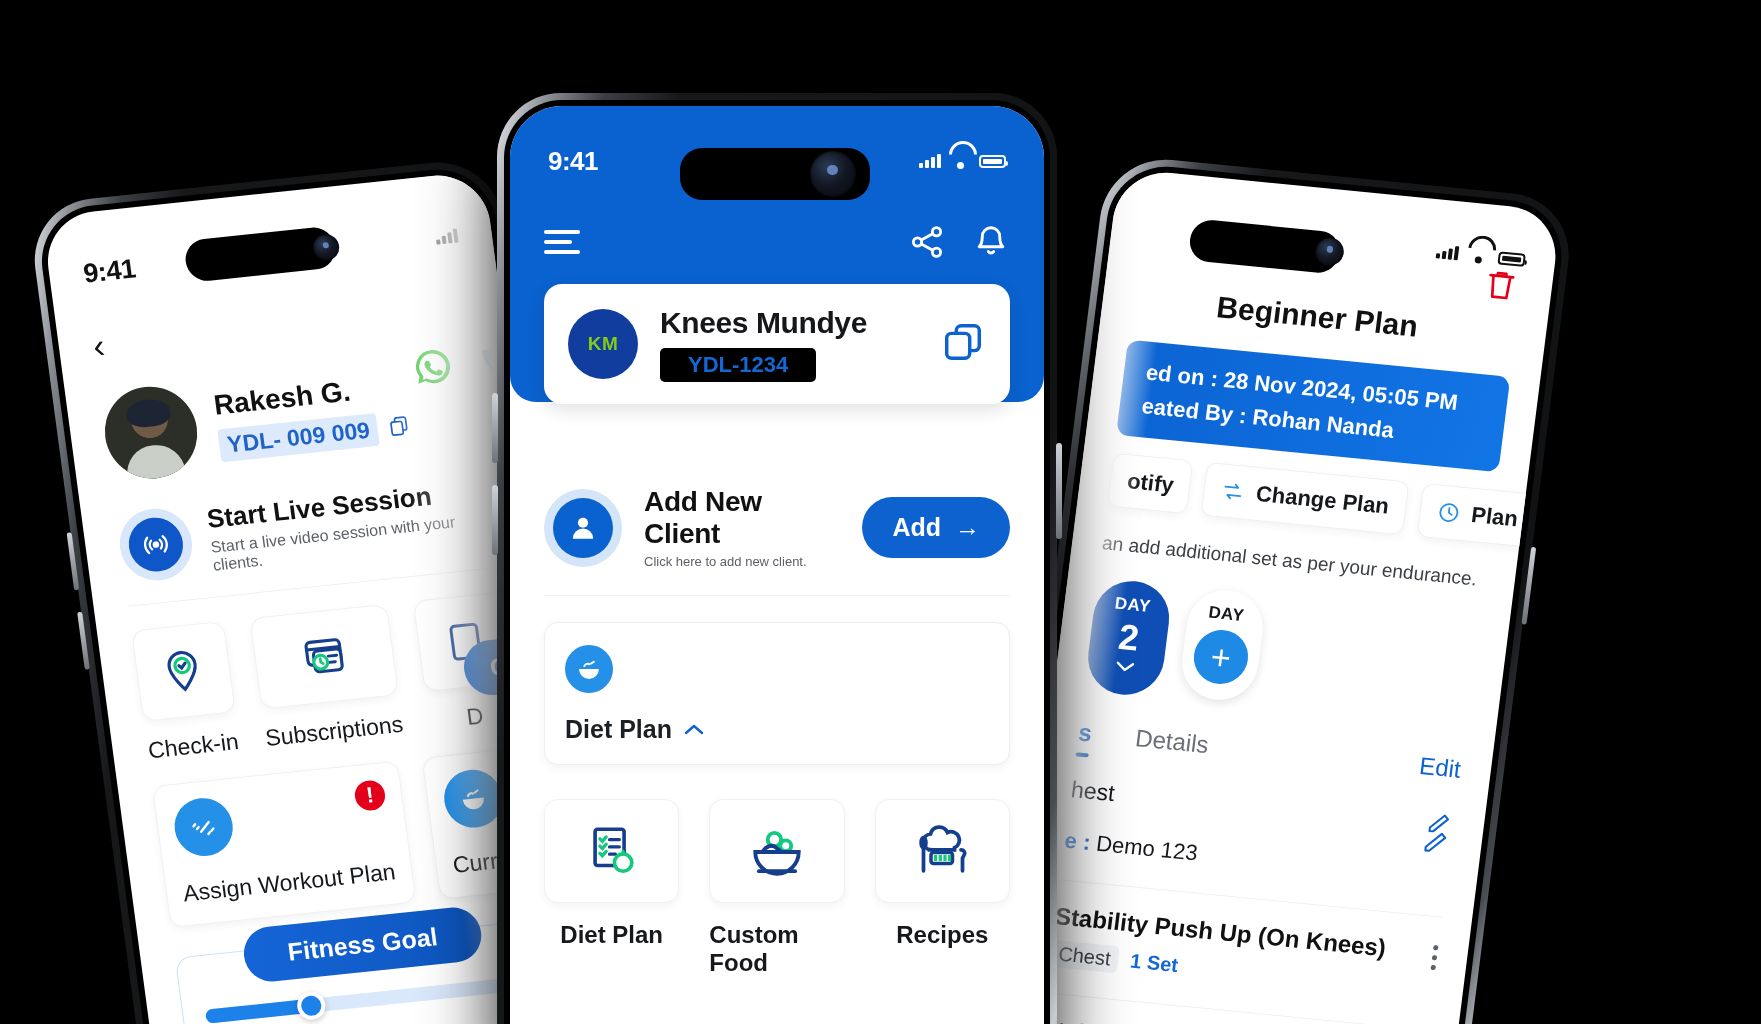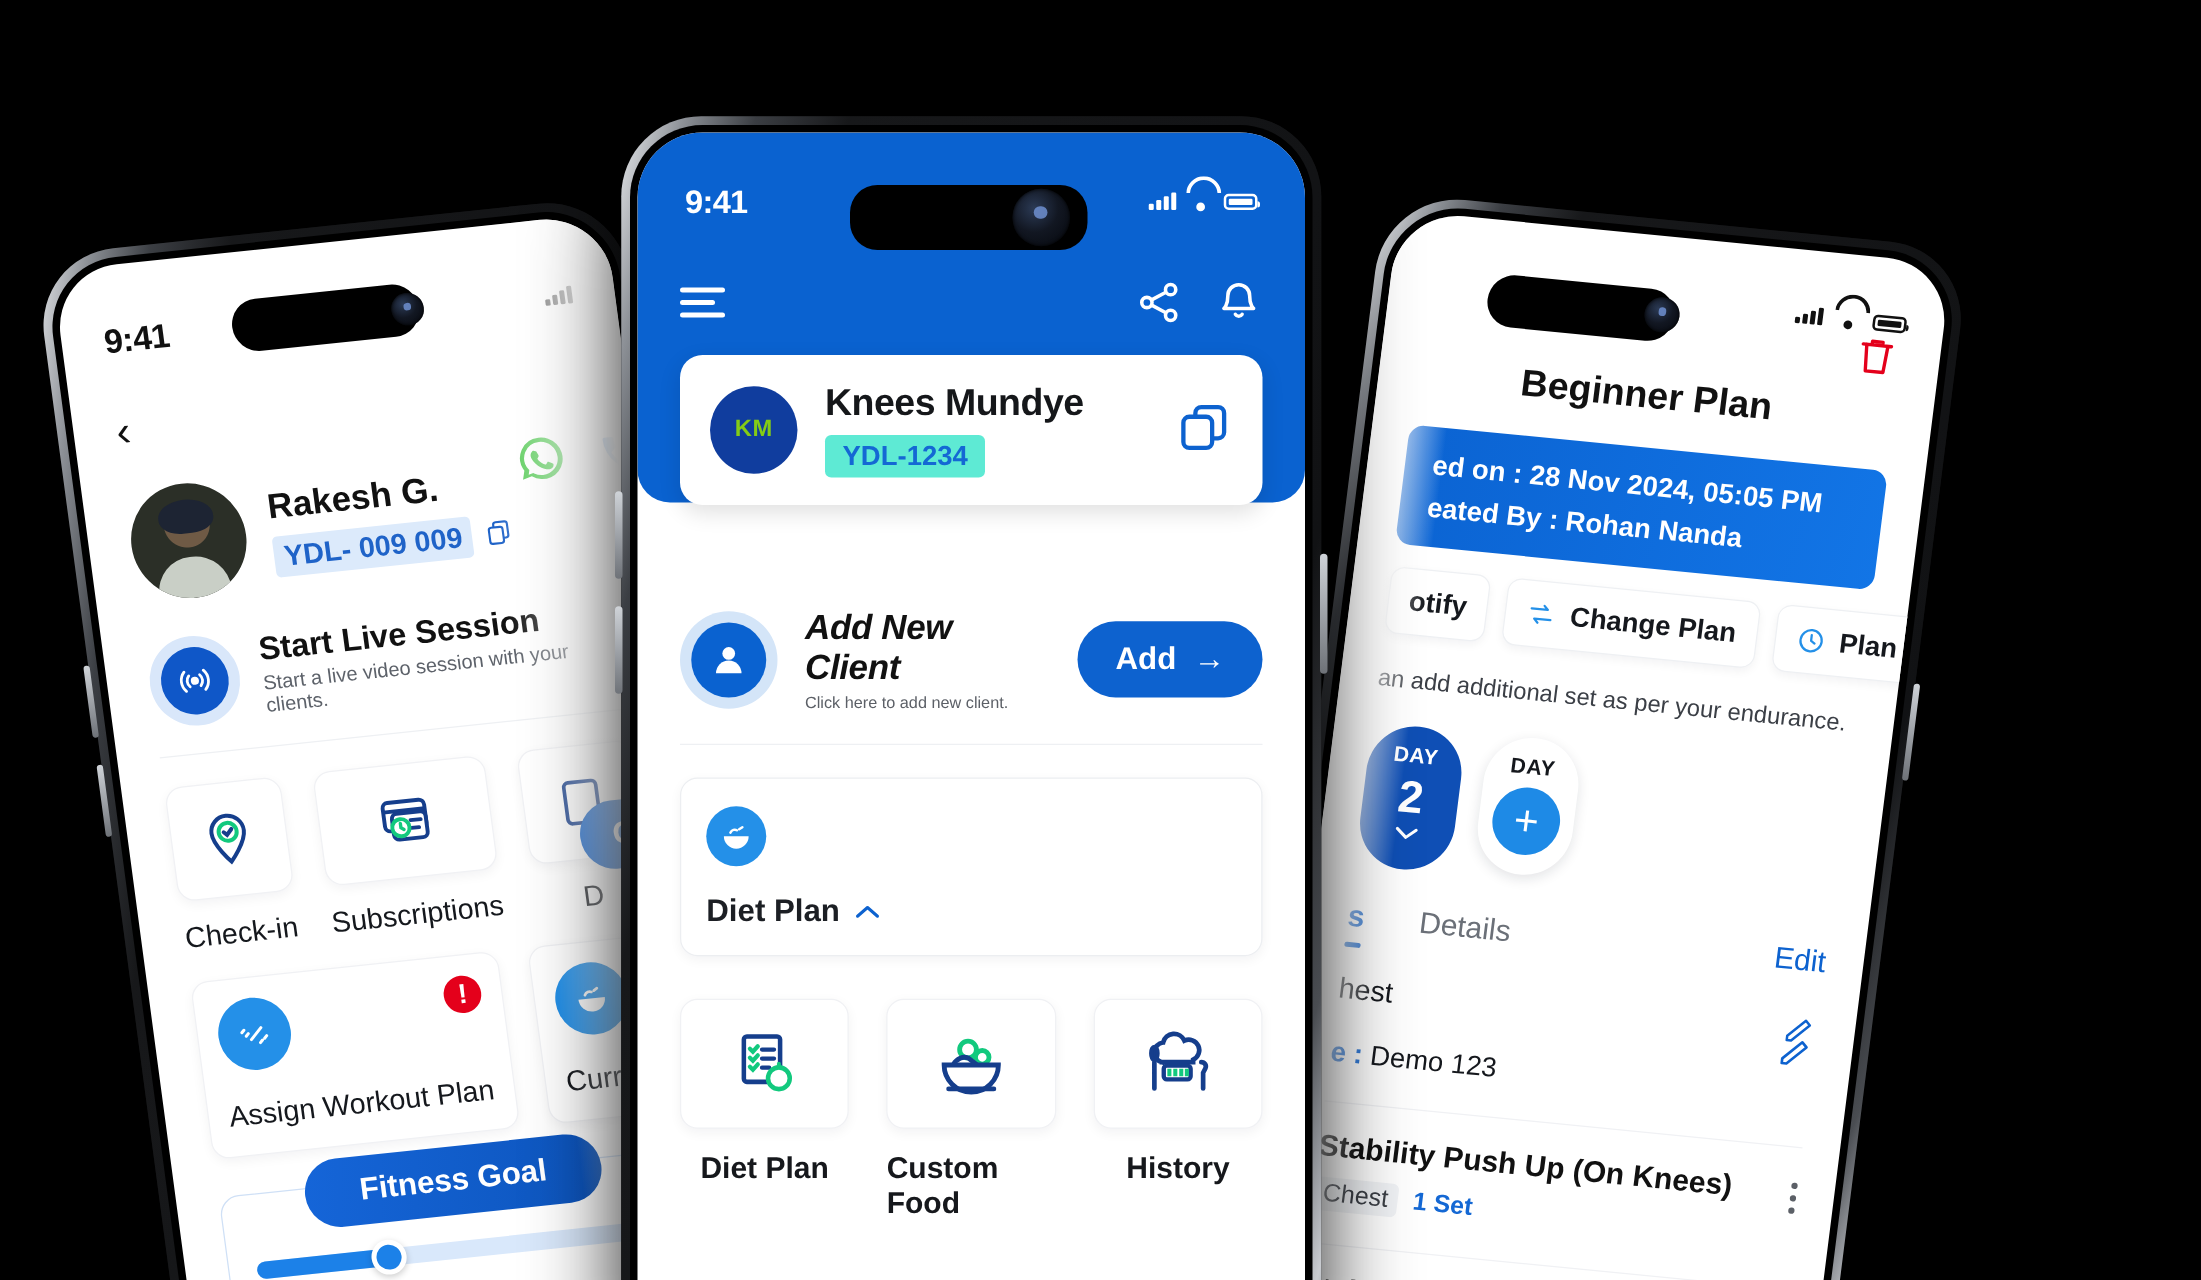--- a/index.html
+++ b/index.html
@@ -53,28 +53,28 @@
   .hamburger span:nth-child(3){ width:100%; }
   .org-pill { background:#3b87e4; border-radius:11px; padding:11px 18px; display:flex; align-items:center;
               gap:16px; color:#fff; font-size:25px; font-weight:600; letter-spacing:.2px;}
   .c-navicons { display:flex; align-items:center; gap:26px; color:#fff; }
   .client-card { position:absolute; left:34px; right:34px; top:178px; background:#fff;
                  border-radius:18px; padding:22px 24px; display:flex; align-items:center; gap:22px;
                  box-shadow:0 6px 18px rgba(0,0,0,.12); z-index:20; }
   .avatar-kv { width:70px; height:70px; border-radius:50%; background:#103d9e; color:#84cc16;
                display:flex; align-items:center; justify-content:center; font-size:19px; font-weight:700; letter-spacing:.5px;}
   .client-name { font-size:30px; font-weight:700; color:#15171a; letter-spacing:-.4px; }
-  .client-id { display:inline-block; margin-top:8px; background:#5eead4; color:#1468d4;
-               font-size:22px; font-weight:600; padding:4px 14px; border-radius:5px; }
+  .client-id { display:inline-block; margin-top:8px; background:#000000; color:#1468d4;
+               font-size:22px; font-weight:600; padding:4px 28px; border-radius:5px; }
   .c-body { padding:84px 34px 0; }
   .add-row { display:flex; align-items:center; gap:22px; padding-bottom:26px; border-bottom:1px solid #eef0f3;}
   .add-av-ring { width:78px; height:78px; border-radius:50%; background:#d4e5f8;
                  display:flex; align-items:center; justify-content:center; flex:0 0 auto;}
   .add-av { width:60px;height:60px;border-radius:50%;background:#0a62d0;display:flex;align-items:center;justify-content:center;}
-  .add-title { font-size:28px; font-weight:700; color:#111; letter-spacing:-.3px;font-style:italic;}
+  .add-title { font-size:28px; font-weight:700; color:#111; letter-spacing:-.3px;}
   .add-sub { font-size:13px; color:#5c6067; margin-top:4px; }
   .btn-add { margin-left:auto; background:#0d62cf; color:#fff; border:none; border-radius:34px;
              padding:16px 30px; font-size:25px; font-weight:600; display:flex; gap:14px; align-items:center;
              font-family:inherit; cursor:pointer;}
   .plan-row { display:flex; gap:30px; margin-top:26px; }
   .plan-card { flex:1; background:#fff; border:1px solid #eceef1; border-radius:14px; padding:22px 20px 20px;
                box-shadow:0 3px 9px rgba(16,24,40,.05); position:relative; }
   .circ { width:48px;height:48px;border-radius:50%;background:#2490e8;display:flex;align-items:center;justify-content:center;}
   .plan-label { margin-top:22px; font-size:25px; font-weight:600; color:#1c1f24; display:flex; align-items:center; gap:10px;}
   .tile-row { display:flex; gap:30px; margin-top:34px; }
@@ -567,21 +567,21 @@
               <svg width="60" height="60" viewBox="0 0 24 24">
                   <path d="M7 11.5a3.2 3.2 0 01.4-6.3 3.6 3.6 0 016.8-.6 3 3 0 012.8 6.1v.8H7v-.8z" fill="none" stroke="#153e8c" stroke-width="1.5"></path>
                   <rect x="7.6" y="12.6" width="8.6" height="4.4" rx="1" fill="none" stroke="#153e8c" stroke-width="1.4"></rect>
                   <g stroke="#12c97e" stroke-width="1.3">
                     <path d="M9.4 13.6v2.4M11.3 13.6v2.4M13.2 13.6v2.4M15 13.6v2.4"></path>
                   </g>
                   <path d="M4.6 11.5v8.4M19.6 11.5c1.1 0 1.8 1 1.3 2l-.7 1.4v5" fill="none" stroke="#153e8c" stroke-width="1.5" stroke-linecap="round"></path>
                   <path d="M3.6 8.6c0-1.2.5-2 1-2s1 .8 1 2-.4 2.2-1 2.2-1-1-1-2.2z" fill="none" stroke="#153e8c" stroke-width="1.4"></path>
                 </svg>
             </div>
-            <div class="tile-cap">History</div>
+            <div class="tile-cap">Recipes</div>
           </div>
         </div>
 
       </div>
     </div>
     <div class="island" style="left:183px; top:55px; width:190px; height:52px;"></div>
     <div class="lens" style="left:313px; top:58px; width:46px; height:46px;"></div>
   </div>
 
 </div>

